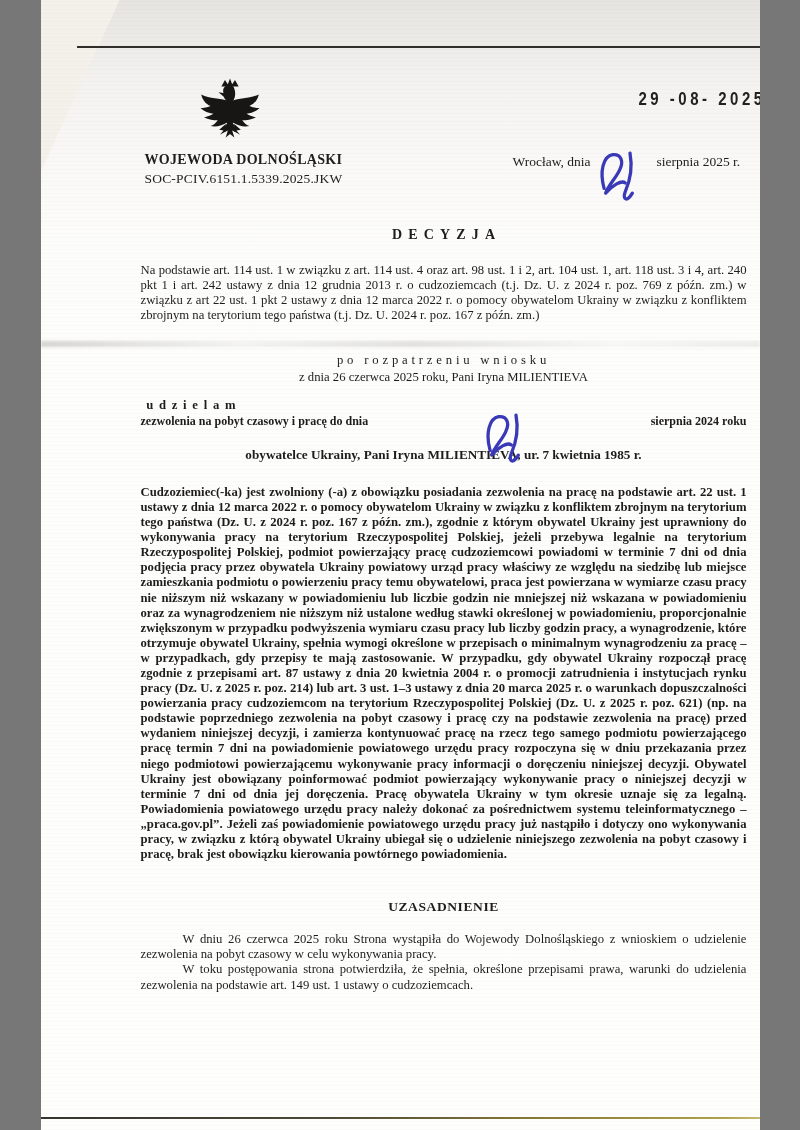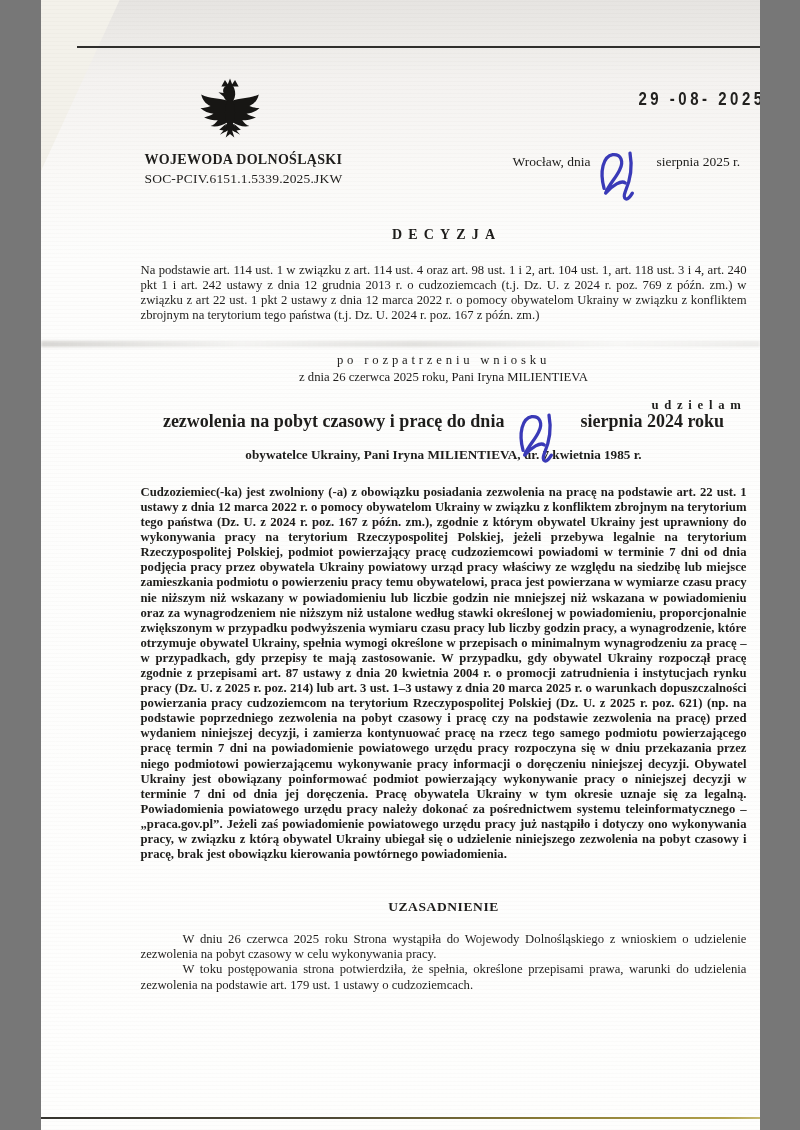--- a/index.html
+++ b/index.html
@@ -33,22 +33,22 @@
   .date-line{position:absolute;left:472px;top:154px;font-size:13.5px;display:flex;align-items:flex-start;white-space:nowrap;}
   .hand-gap{position:relative;display:inline-block;width:66px;height:16px;}
   .handwriting{position:absolute;left:4px;top:-8px;width:48px;height:66px;overflow:visible;}
   .handwriting path{fill:none;stroke:#3a3ab8;stroke-width:4.2;stroke-linecap:round;stroke-linejoin:round;}
 
   .doc{position:absolute;left:100px;top:227px;width:606px;font-size:12.7px;line-height:15.1px;}
   .title-decyzja{margin:0 0 21px;text-align:center;font-size:14px;font-weight:700;letter-spacing:.44em;text-indent:.44em;}
   .legal-basis{margin:0;text-align:justify;}
   .after-review{margin:30px 0 0;text-align:center;letter-spacing:.30em;}
   .application-line{margin:1px 0 0;text-align:center;}
-  .grant-word{margin:13px 0 0;text-align:right;font-weight:700;letter-spacing:.45em;text-indent:.45em;}
-  .grant-line{margin:1px 0 0;display:flex;justify-content:center;align-items:flex-start;font-weight:700;font-size:18px;white-space:nowrap;}
+  .grant-word{margin:13px 0 0;text-align:left;font-weight:700;letter-spacing:.45em;text-indent:.45em;}
+  .grant-line{margin:1px 0 0;display:flex;justify-content:space-between;align-items:flex-start;font-weight:700;font-size:12px;white-space:nowrap;}
   .grant-line .hand-gap{width:76px;}
   .grant-line .handwriting{left:10px;top:-6px;}
   .beneficiary{margin:17px 0 0;text-align:center;font-weight:700;font-size:13.2px;}
   .obligations{margin:23px 0 0;text-align:justify;font-weight:700;}
   .title-uzasadnienie{margin:37px 0 0;text-align:center;font-size:13.5px;font-weight:700;letter-spacing:.6px;}
   .just-para{margin:18px 0 0;text-align:justify;text-indent:42px;}
   .just-para + .just-para{margin-top:0;}
 </style>
 </head>
 <body>
@@ -110,16 +110,16 @@
       <span>sierpnia 2024 roku</span>
     </div>
 
     <p class="beneficiary">obywatelce Ukrainy, Pani Iryna MILIENTIEVA, ur. 7 kwietnia 1985 r.</p>
 
     <p class="obligations">Cudzoziemiec(-ka) jest zwolniony (-a) z obowiązku posiadania zezwolenia na pracę na podstawie art. 22 ust. 1 ustawy z dnia 12 marca 2022 r. o pomocy obywatelom Ukrainy w związku z konfliktem zbrojnym na terytorium tego państwa (Dz. U. z 2024 r. poz. 167 z późn. zm.), zgodnie z którym obywatel Ukrainy jest uprawniony do wykonywania pracy na terytorium Rzeczypospolitej Polskiej, jeżeli przebywa legalnie na terytorium Rzeczypospolitej Polskiej, podmiot powierzający pracę cudzoziemcowi powiadomi w terminie 7 dni od dnia podjęcia pracy przez obywatela Ukrainy powiatowy urząd pracy właściwy ze względu na siedzibę lub miejsce zamieszkania podmiotu o powierzeniu pracy temu obywatelowi, praca jest powierzana w wymiarze czasu pracy nie niższym niż wskazany w powiadomieniu lub liczbie godzin nie mniejszej niż wskazana w powiadomieniu oraz za wynagrodzeniem nie niższym niż ustalone według stawki określonej w powiadomieniu, proporcjonalnie zwiększonym w przypadku podwyższenia wymiaru czasu pracy lub liczby godzin pracy, a wynagrodzenie, które otrzymuje obywatel Ukrainy, spełnia wymogi określone w przepisach o minimalnym wynagrodzeniu za pracę – w przypadkach, gdy przepisy te mają zastosowanie. W przypadku, gdy obywatel Ukrainy rozpoczął pracę zgodnie z przepisami art. 87 ustawy z dnia 20 kwietnia 2004 r. o promocji zatrudnienia i instytucjach rynku pracy (Dz. U. z 2025 r. poz. 214) lub art. 3 ust. 1–3 ustawy z dnia 20 marca 2025 r. o warunkach dopuszczalności powierzania pracy cudzoziemcom na terytorium Rzeczypospolitej Polskiej (Dz. U. z 2025 r. poz. 621) (np. na podstawie poprzedniego zezwolenia na pobyt czasowy i pracę czy na podstawie zezwolenia na pracę) przed wydaniem niniejszej decyzji, i zamierza kontynuować pracę na rzecz tego samego podmiotu powierzającego pracę termin 7 dni na powiadomienie powiatowego urzędu pracy rozpoczyna się w dniu przekazania przez niego podmiotowi powierzającemu wykonywanie pracy informacji o doręczeniu niniejszej decyzji. Obywatel Ukrainy jest obowiązany poinformować podmiot powierzający wykonywanie pracy o niniejszej decyzji w terminie 7 dni od dnia jej doręczenia. Pracę obywatela Ukrainy w tym okresie uznaje się za legalną. Powiadomienia powiatowego urzędu pracy należy dokonać za pośrednictwem systemu teleinformatycznego – „praca.gov.pl”. Jeżeli zaś powiadomienie powiatowego urzędu pracy już nastąpiło i dotyczy ono wykonywania pracy, w związku z którą obywatel Ukrainy ubiegał się o udzielenie niniejszego zezwolenia na pobyt czasowy i pracę, brak jest obowiązku kierowania powtórnego powiadomienia.</p>
 
     <h2 class="title-uzasadnienie">UZASADNIENIE</h2>
 
     <p class="just-para">W dniu 26 czerwca 2025 roku Strona wystąpiła do Wojewody Dolnośląskiego z wnioskiem o udzielenie zezwolenia na pobyt czasowy w celu wykonywania pracy.</p>
-    <p class="just-para">W toku postępowania strona potwierdziła, że spełnia, określone przepisami prawa, warunki do udzielenia zezwolenia na podstawie art. 179 ust. 1 ustawy o cudzoziemcach.</p>
+    <p class="just-para">W toku postępowania strona potwierdziła, że spełnia, określone przepisami prawa, warunki do udzielenia zezwolenia na podstawie art. 149 ust. 1 ustawy o cudzoziemcach.</p>
   </div>
 
 </div>
 
 </body></html>

